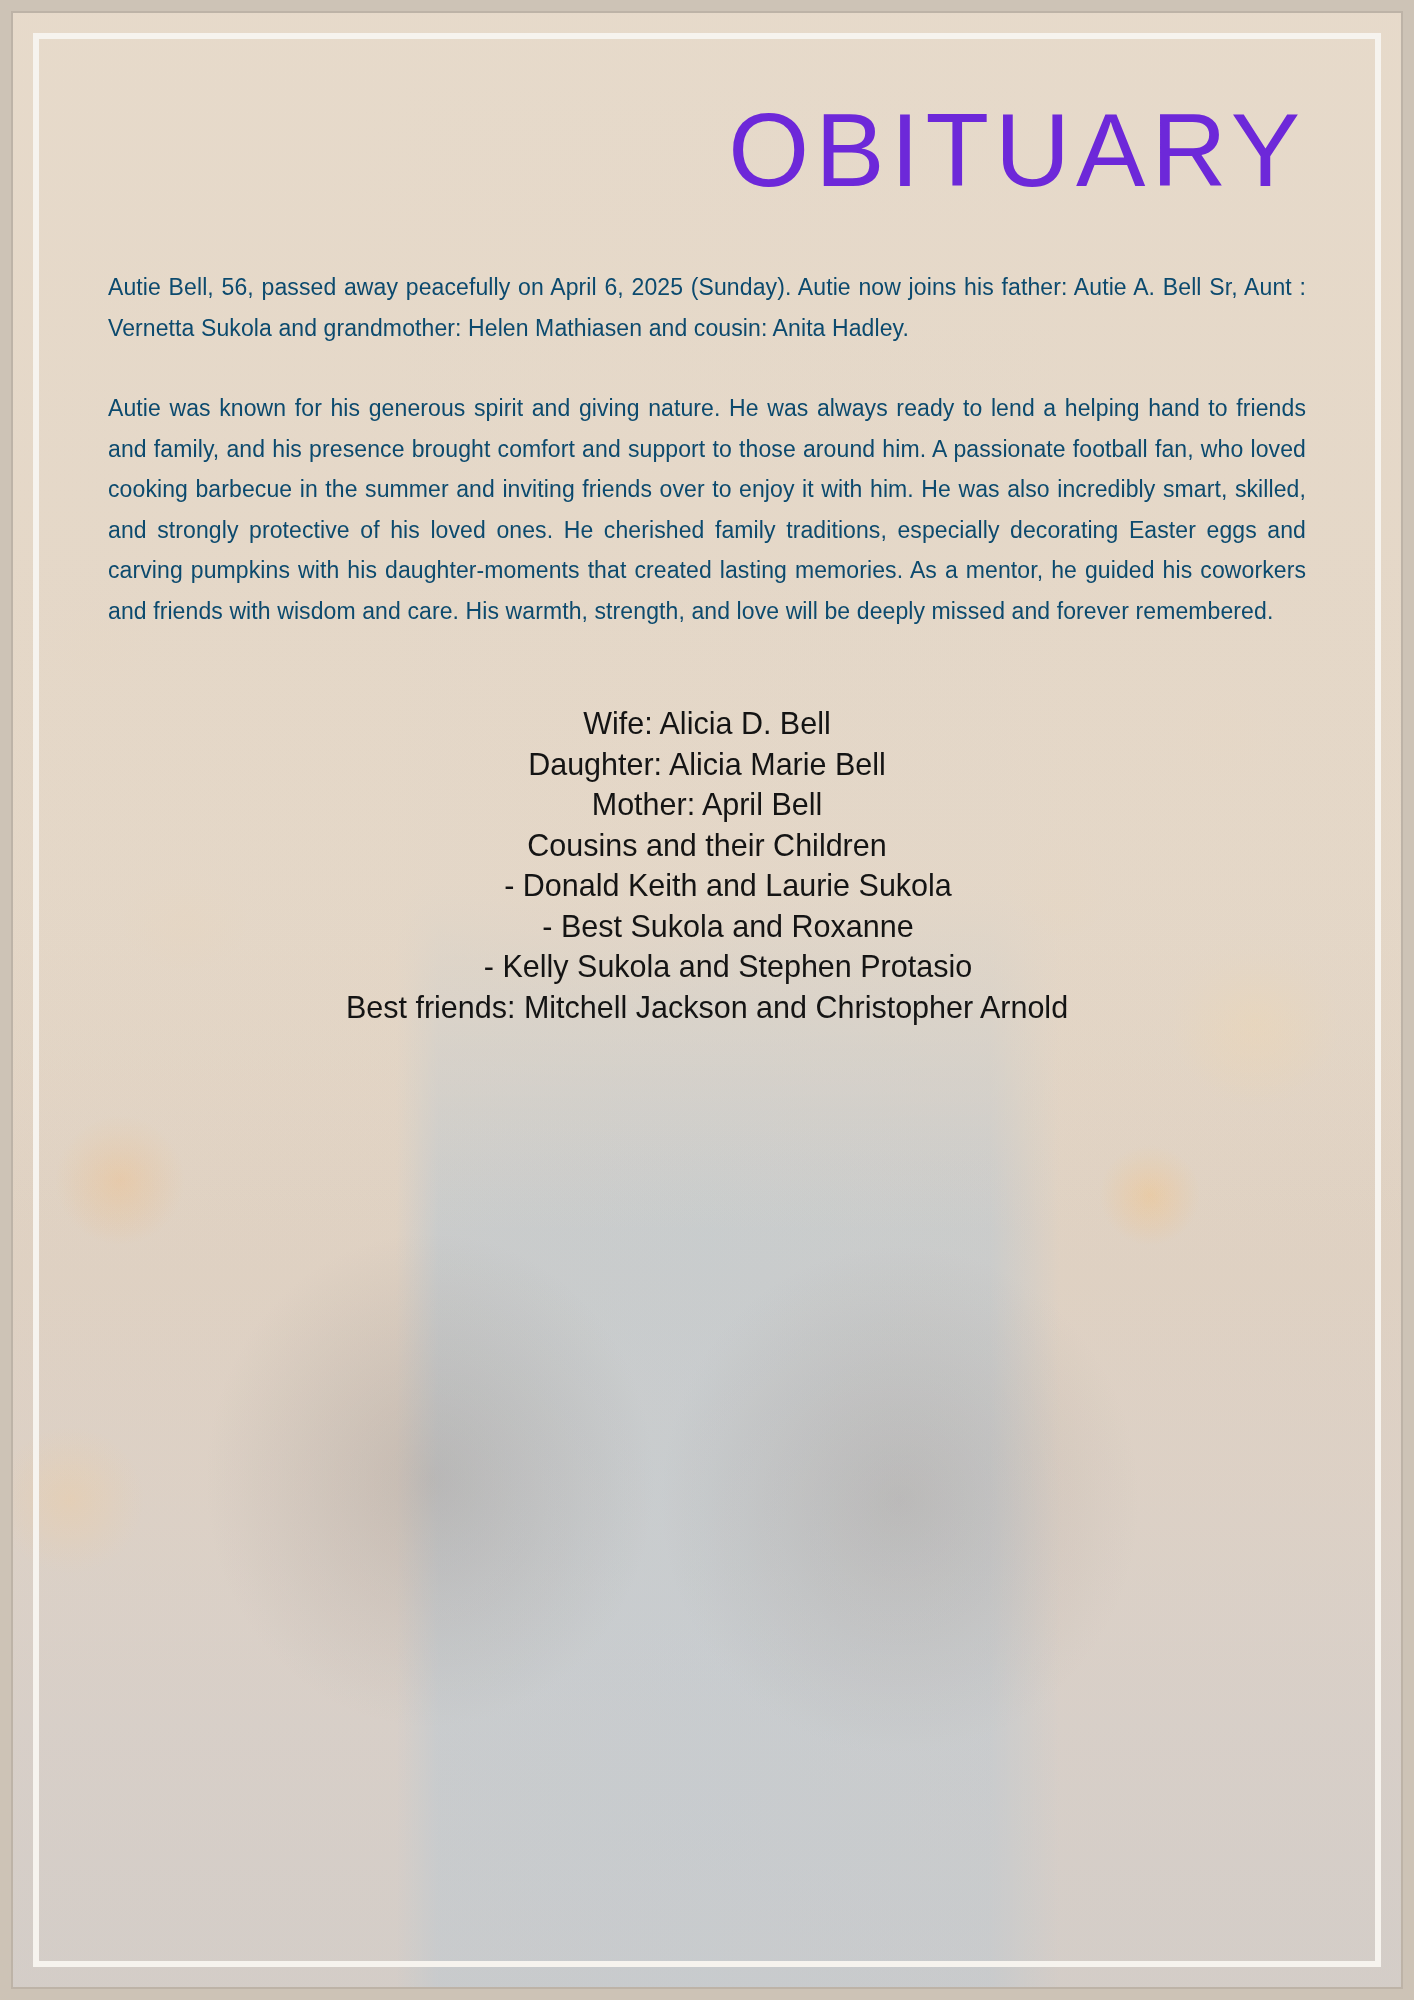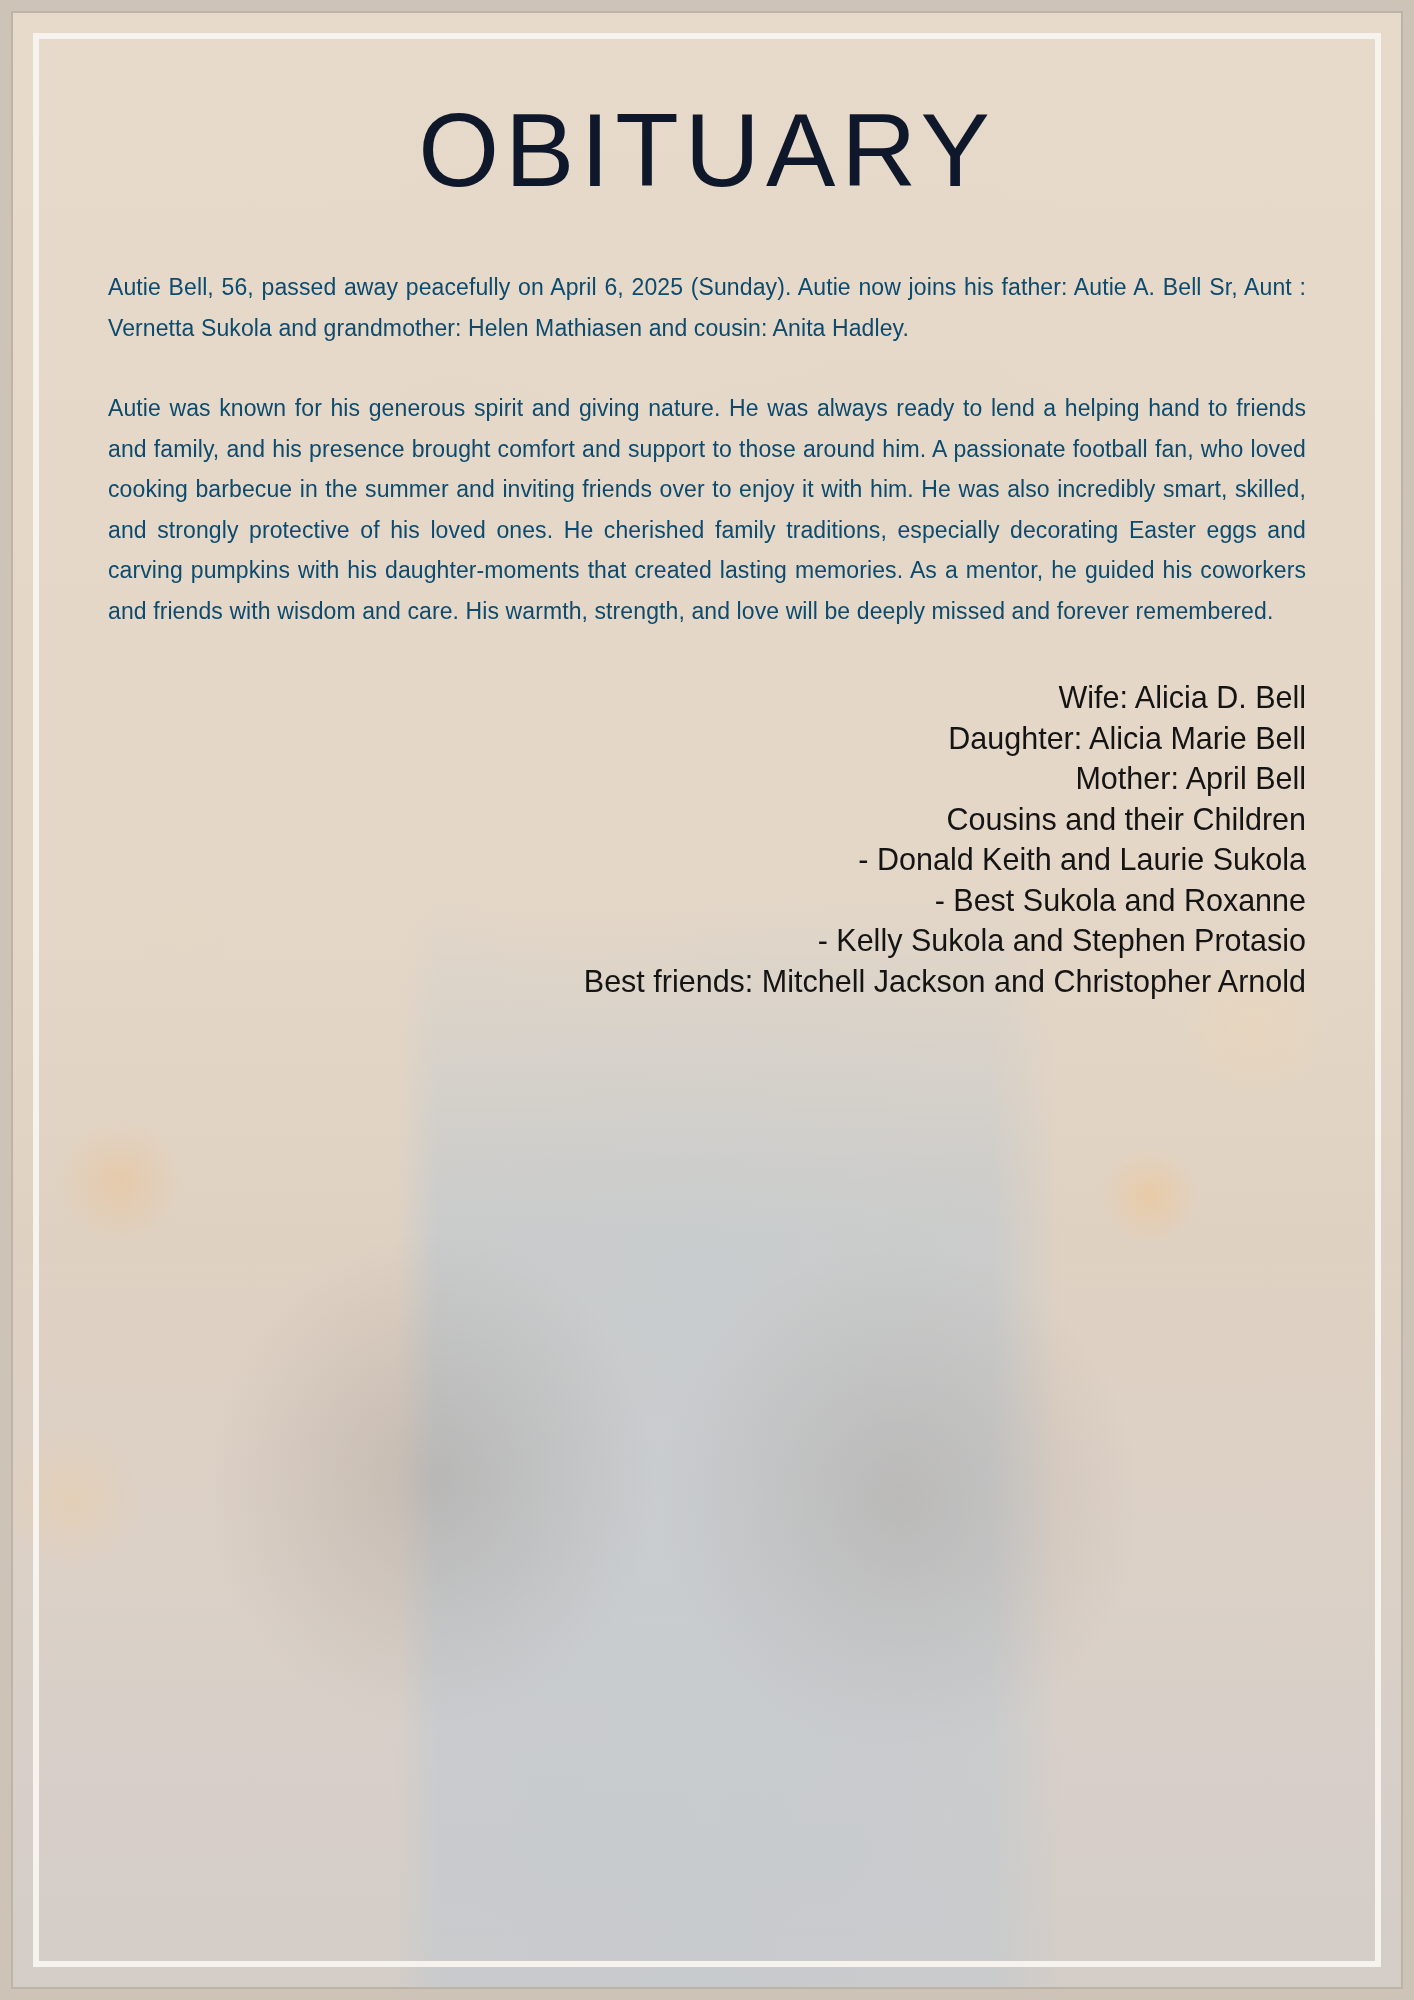--- a/index.html
+++ b/index.html
@@ -100,45 +100,45 @@
   .content{
     position:absolute;
     left:108px; right:108px; top:96px;
     z-index:4;
   }
 
   .title{
     font-size:104px;
     font-weight:300;
     letter-spacing:6px;
-    color:#0f172a;
-    text-align:center;
+    color:#6d28d9;
+    text-align:right;
     line-height:1.05;
     margin-bottom:62px;
     font-family:"Liberation Sans", sans-serif;
   }
 
   .body-copy{
     font-size:23px;
     line-height:40.5px;
     color:#0c4a6e;
     text-align:justify;
     text-justify:inter-word;
     font-weight:400;
     letter-spacing:.1px;
   }
   .para{ margin-bottom:40px; }
   .para:last-of-type{ margin-bottom:16px; }
 
   .family{
-    margin-top:46px;
+    margin-top:72px;
     font-size:30.5px;
     line-height:40.5px;
     color:#141414;
-    text-align:right;
+    text-align:center;
   }
   .family .line{ white-space:nowrap; }
   .family .indent{ padding-left:42px; }
 
 </style>
 </head>
 <body>
 
 <div class="poster">
 

